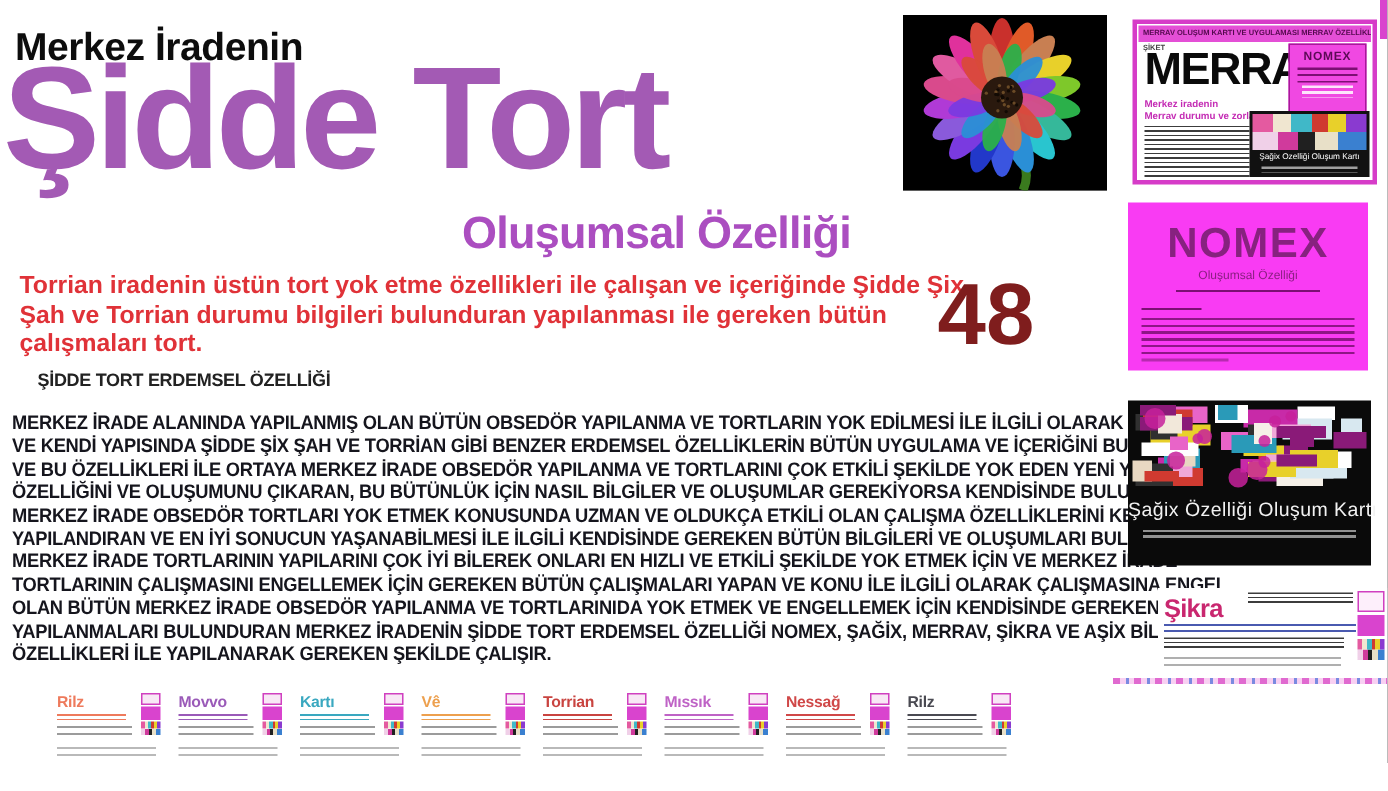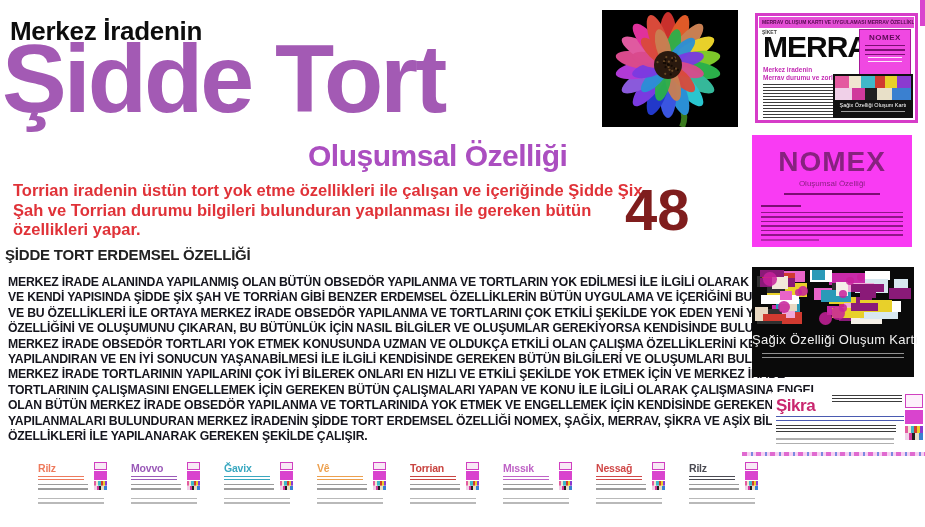--- a/index.html
+++ b/index.html
@@ -5,21 +5,21 @@
   html,body{margin:0;padding:0;background:#888;}
   .canvas{position:relative;width:925px;height:527px;background:#ffffff;overflow:hidden;
           font-family:"Liberation Sans", sans-serif;}
 
   
   .eyebrow{position:absolute;left:10px;top:16px;font-size:26px;font-weight:bold;color:#0d0d0d;letter-spacing:-0.3px;}
   .title{position:absolute;left:2px;top:22px;font-size:97px;font-weight:bold;color:#a35ab4;letter-spacing:-3px;line-height:1.18;}
   .subtitle{position:absolute;left:308px;top:139px;font-size:30px;font-weight:bold;color:#ab4ec0;letter-spacing:-0.5px;}
   .intro{position:absolute;left:13px;top:181px;font-size:16.5px;font-weight:bold;color:#e03238;line-height:19.5px;white-space:nowrap;}
   .pagenum{position:absolute;left:625px;top:176px;font-size:58px;font-weight:bold;color:#7f1d1d;}
-  .secthead{position:absolute;left:5px;top:246px;font-size:15px;font-weight:bold;color:#222;letter-spacing:-0.2px;}
+  .secthead{position:absolute;left:25px;top:246px;font-size:12px;font-weight:bold;color:#222;letter-spacing:-0.2px;}
   .bodytext{position:absolute;left:8px;top:274px;font-size:13px;font-weight:bold;color:#15151d;line-height:15.4px;
             transform:scaleX(0.94);transform-origin:left top;letter-spacing:-0.2px;}
   .bodytext div{white-space:nowrap;}
 
   
   .bars-dark{background:repeating-linear-gradient(180deg,#3c3c3c 0 1px,transparent 1px 3px);}
   .bars-gray{background:repeating-linear-gradient(180deg,#9b9b9b 0 1.5px,transparent 1.5px 4.5px);}
   .bars-mag{background:repeating-linear-gradient(180deg,#7c0f73 0 1.5px,transparent 1.5px 4.5px);}
   .bars-white{background:repeating-linear-gradient(180deg,rgba(255,255,255,.85) 0 1.5px,transparent 1.5px 4px);}
   .bars-blue{background:repeating-linear-gradient(180deg,#4a5ab0 0 1.5px,transparent 1.5px 4px);}
@@ -76,21 +76,21 @@
   .s-thumbs{position:absolute;right:2px;top:2px;width:18px;}
   .s-thumbs i{display:block;width:18px;height:14px;margin-bottom:2px;box-sizing:border-box;}
   .s-t1{background:#fdeffb;border:1px solid #d040c0;}
   .s-t2{background:#d944ce;}
   .s-bot{position:absolute;left:4px;top:46px;width:118px;height:8px;opacity:.8;}
   .dotstrip{position:absolute;left:742px;top:452px;width:183px;height:4px;
             background:repeating-linear-gradient(90deg,#e06ad0 0 5px,#f8d0f2 5px 9px,#7a8ae0 9px 11px,#f8d0f2 11px 14px);}
   .sliver{position:absolute;left:920px;top:0;width:5px;height:26px;background:#d944ce;}
 
   
-  .frow{position:absolute;left:38px;top:462px;width:725px;display:flex;gap:22px;}
+  .frow{position:absolute;left:38px;top:462px;width:725px;display:flex;gap:10px;}
   .fcard{position:relative;flex:0 0 71px;height:48px;}
   .fc-name{position:absolute;left:0;top:0;font-size:10.5px;font-weight:bold;letter-spacing:-0.2px;}
   .fc-thumbs{position:absolute;right:2px;top:0;width:13px;}
   .fc-thumbs i{display:block;width:13px;margin-bottom:1px;box-sizing:border-box;}
   .fc-t1{height:8px;background:#f8e8f5;border:1px solid #d040c0;}
   .fc-t2{height:9px;background:#d944ce;}
   .fc-t3{height:9px;}
   .fc-brand{position:absolute;left:0;top:14px;width:46px;height:5px;}
   .fc-gray{position:absolute;left:0;top:22px;width:50px;height:6px;}
   .fc-cap{position:absolute;left:0;top:36px;width:66px;height:6px;opacity:.7;}
@@ -99,21 +99,21 @@
 <body>
 
 <div class="canvas">
 
   <div class="eyebrow">Merkez İradenin</div>
   <div class="title">Şidde Tort</div>
   <div class="subtitle">Oluşumsal Özelliği</div>
   <div class="intro">
       <div>Torrian iradenin üstün tort yok etme özellikleri ile çalışan ve içeriğinde Şidde Şix</div>
       <div>Şah ve Torrian durumu bilgileri bulunduran yapılanması ile gereken bütün</div>
-      <div>özellikleri yapar.</div>
+      <div>çalışmaları tort.</div>
     </div>
   <div class="pagenum">48</div>
   <div class="secthead">ŞİDDE TORT ERDEMSEL ÖZELLİĞİ</div>
   <div class="bodytext">
       <div>MERKEZ İRADE ALANINDA YAPILANMIŞ OLAN BÜTÜN OBSEDÖR YAPILANMA VE TORTLARIN YOK EDİLMESİ İLE İLGİLİ OLARAK ÇALIŞAN</div>
       <div>VE KENDİ YAPISINDA ŞİDDE ŞİX ŞAH VE TORRİAN GİBİ BENZER ERDEMSEL ÖZELLİKLERİN BÜTÜN UYGULAMA VE İÇERİĞİNİ BULUNDURAN</div>
       <div>VE BU ÖZELLİKLERİ İLE ORTAYA MERKEZ İRADE OBSEDÖR YAPILANMA VE TORTLARINI ÇOK ETKİLİ ŞEKİLDE YOK EDEN YENİ YAPTIRIMSAL</div>
       <div>ÖZELLİĞİNİ VE OLUŞUMUNU ÇIKARAN, BU BÜTÜNLÜK İÇİN NASIL BİLGİLER VE OLUŞUMLAR GEREKİYORSA KENDİSİNDE BULUNDURAN,</div>
       <div>MERKEZ İRADE OBSEDÖR TORTLARI YOK ETMEK KONUSUNDA UZMAN VE OLDUKÇA ETKİLİ OLAN ÇALIŞMA ÖZELLİKLERİNİ KENDİSİNDE</div>
       <div>YAPILANDIRAN VE EN İYİ SONUCUN YAŞANABİLMESİ İLE İLGİLİ KENDİSİNDE GEREKEN BÜTÜN BİLGİLERİ VE OLUŞUMLARI BULUNDURAN,</div>
@@ -314,21 +314,21 @@
         <span class="fc-thumbs">
           <i class="fc-t1"></i>
           <i class="fc-t2"></i>
           <i class="fc-t3 patchwork"></i>
         </span>
         <span class="fc-brand" style="background:repeating-linear-gradient(180deg,#9a5ab8 0 1.2px,transparent 1.2px 3px)"></span>
         <span class="fc-gray bars-gray"></span>
         <span class="fc-cap bars-gray"></span>
       </div>
       <div class="fcard">
-        <span class="fc-name" style="color:#3aa8c0">Ğavix</span>
+        <span class="fc-name" style="color:#3aa8c0">Kartı</span>
         <span class="fc-thumbs">
           <i class="fc-t1"></i>
           <i class="fc-t2"></i>
           <i class="fc-t3 patchwork"></i>
         </span>
         <span class="fc-brand" style="background:repeating-linear-gradient(180deg,#3aa8c0 0 1.2px,transparent 1.2px 3px)"></span>
         <span class="fc-gray bars-gray"></span>
         <span class="fc-cap bars-gray"></span>
       </div>
       <div class="fcard">

